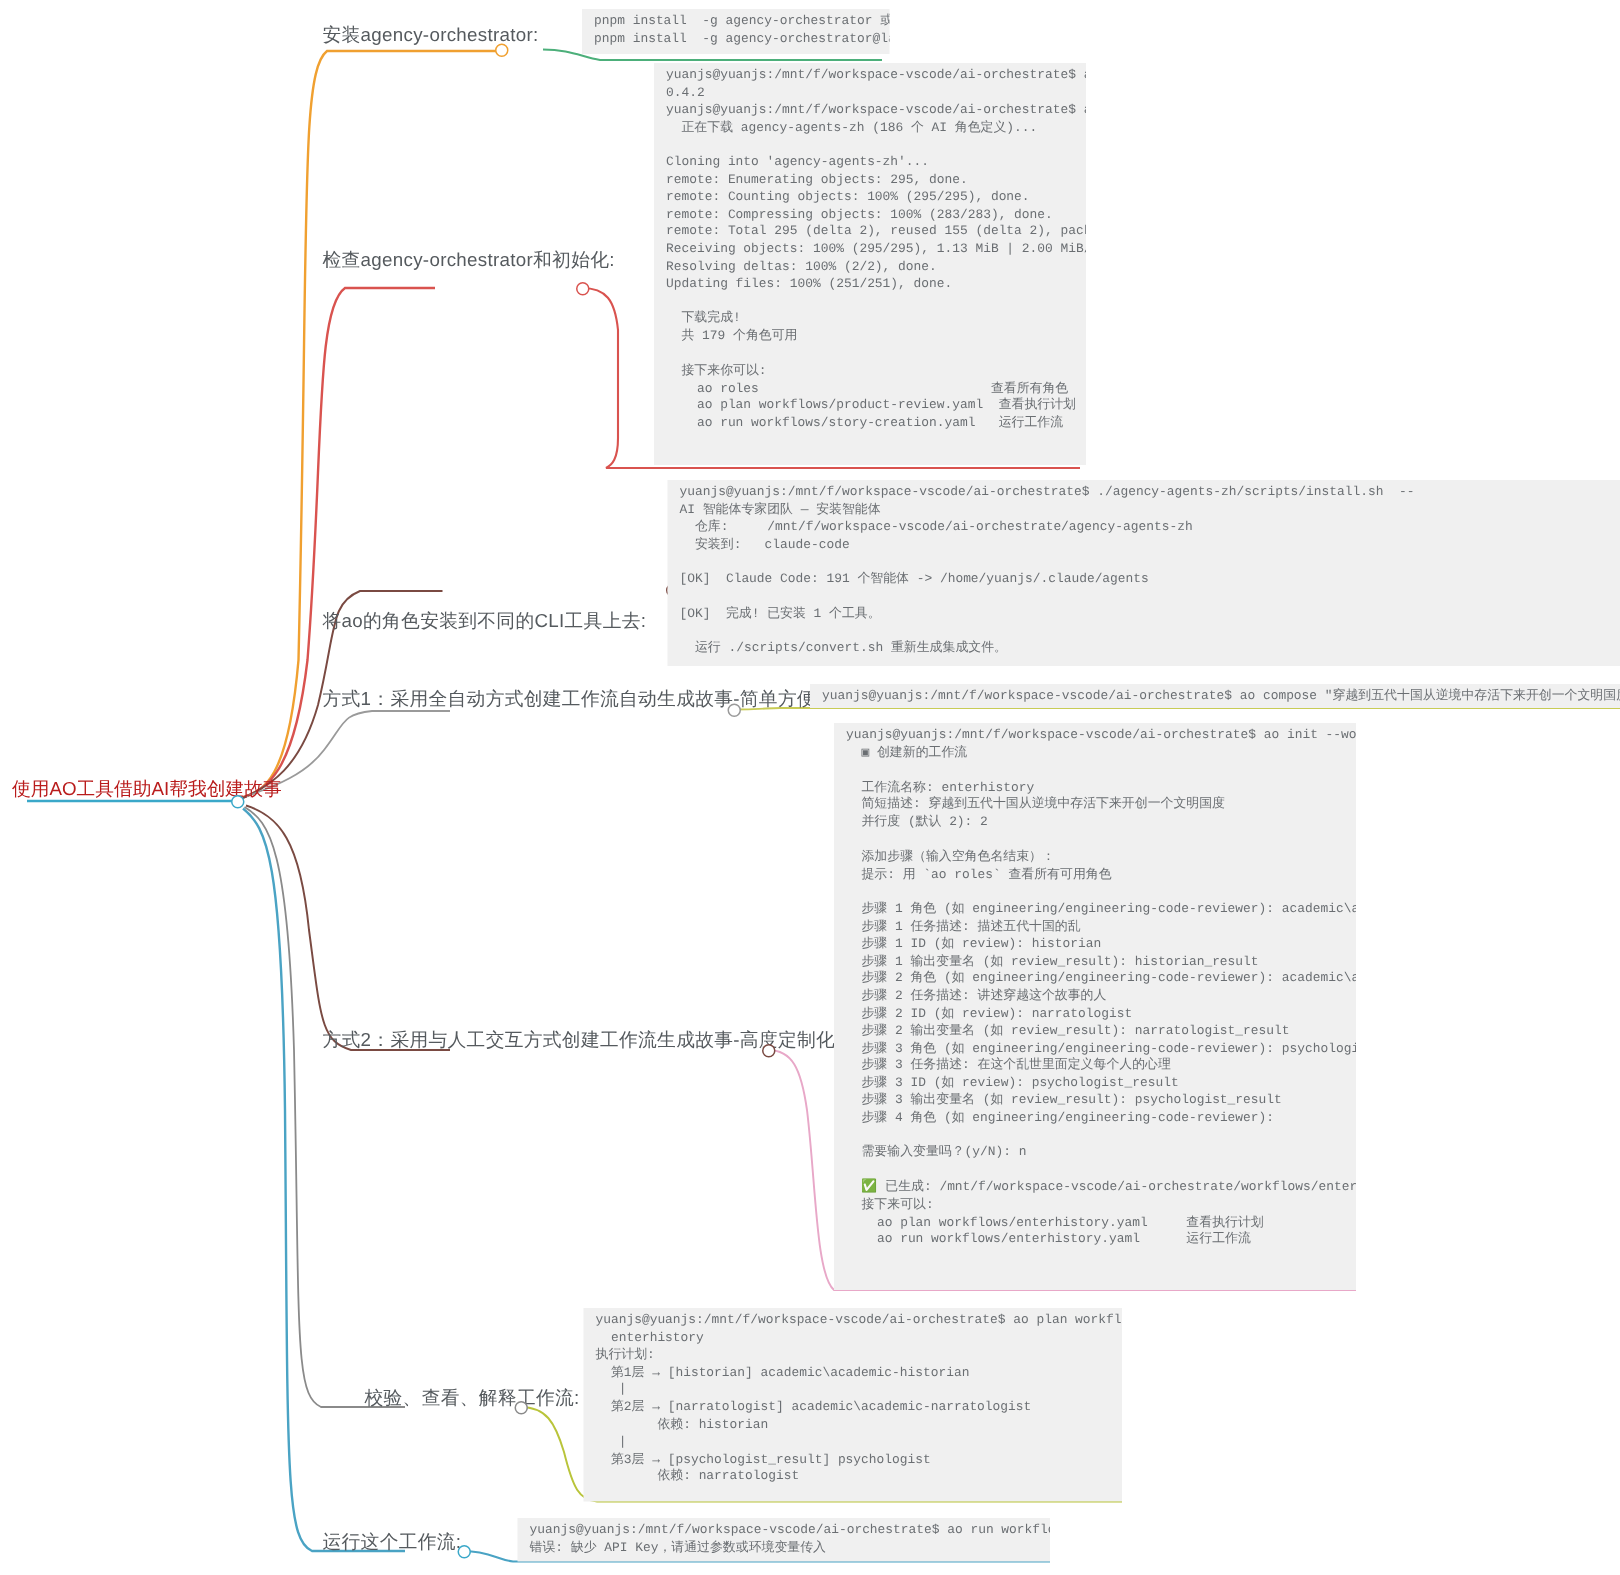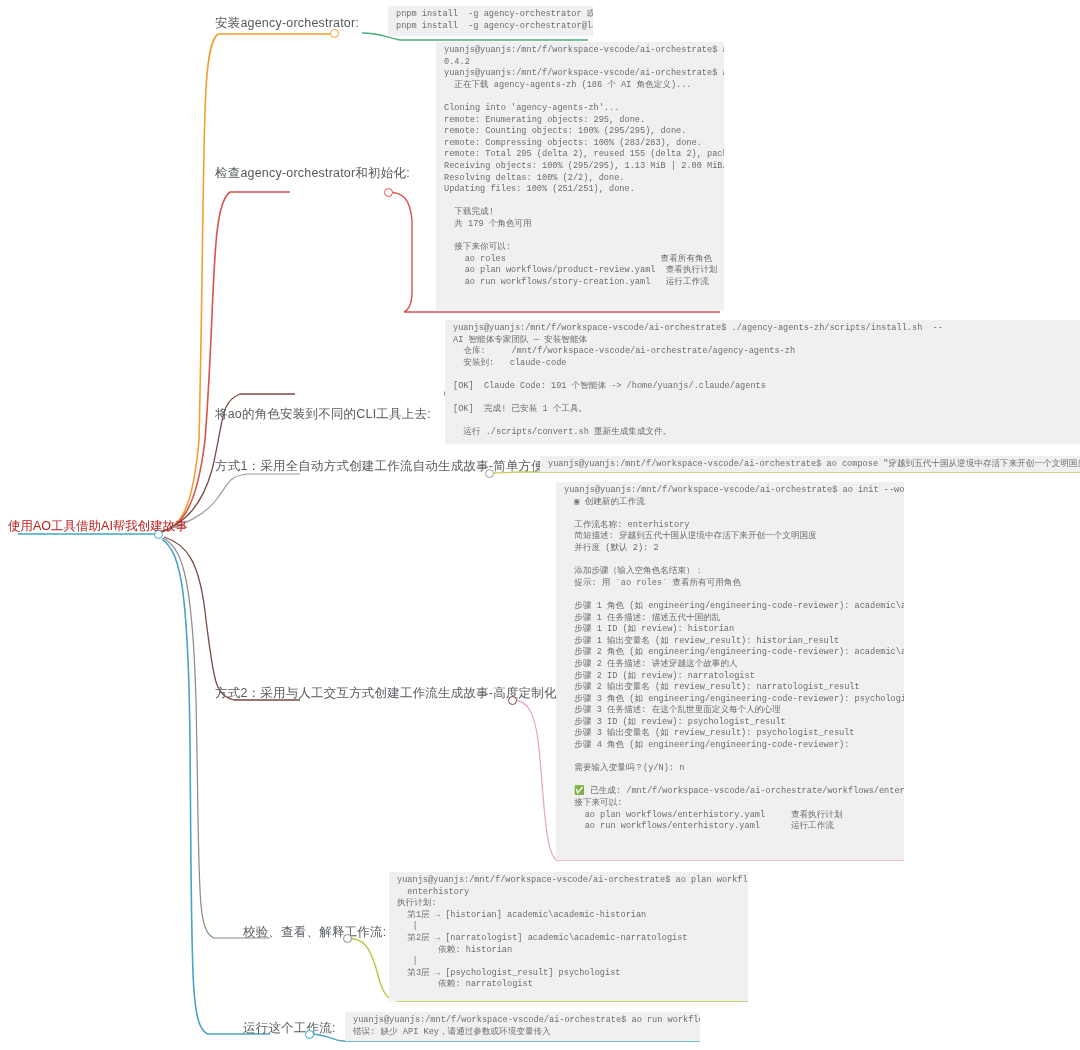--- a/index.html
+++ b/index.html
@@ -72,21 +72,21 @@
 
   <div class="node-label" style="left:215px;top:459px;">方式1：采用全自动方式创建工作流自动生成故事-简单方便:</div>
   <div class="dot" style="left:485px;top:469px;border-color:#9a9a9a;"></div>
 
   <div class="node-label" style="left:215px;top:686px;">方式2：采用与人工交互方式创建工作流生成故事-高度定制化:</div>
   <div class="dot" style="left:508px;top:696px;border-color:#7a4a42;"></div>
 
   <div class="node-label" style="left:215px;top:925px;margin-left:28px;">校验、查看、解释工作流:</div>
   <div class="dot" style="left:343px;top:934px;border-color:#8a8a8a;"></div>
 
-  <div class="node-label" style="left:215px;top:1021px;margin-left:28px;">运行这个工作流:</div>
+  <div class="node-label" style="left:215px;top:1021px;">运行这个工作流:</div>
   <div class="dot" style="left:305px;top:1030px;border-color:#3aa8c9;"></div>
 
   <div class="term" style="left:388px;top:6px;width:205px;height:30px;">pnpm install  -g agency-orchestrator 或者最
 pnpm install  -g agency-orchestrator@latest</div>
 
   <div class="term" style="left:436px;top:42px;width:288px;height:268px;">yuanjs@yuanjs:/mnt/f/workspace-vscode/ai-orchestrate$ ao --vers
 0.4.2
 yuanjs@yuanjs:/mnt/f/workspace-vscode/ai-orchestrate$ ao init
   正在下载 agency-agents-zh (186 个 AI 角色定义)...
 

